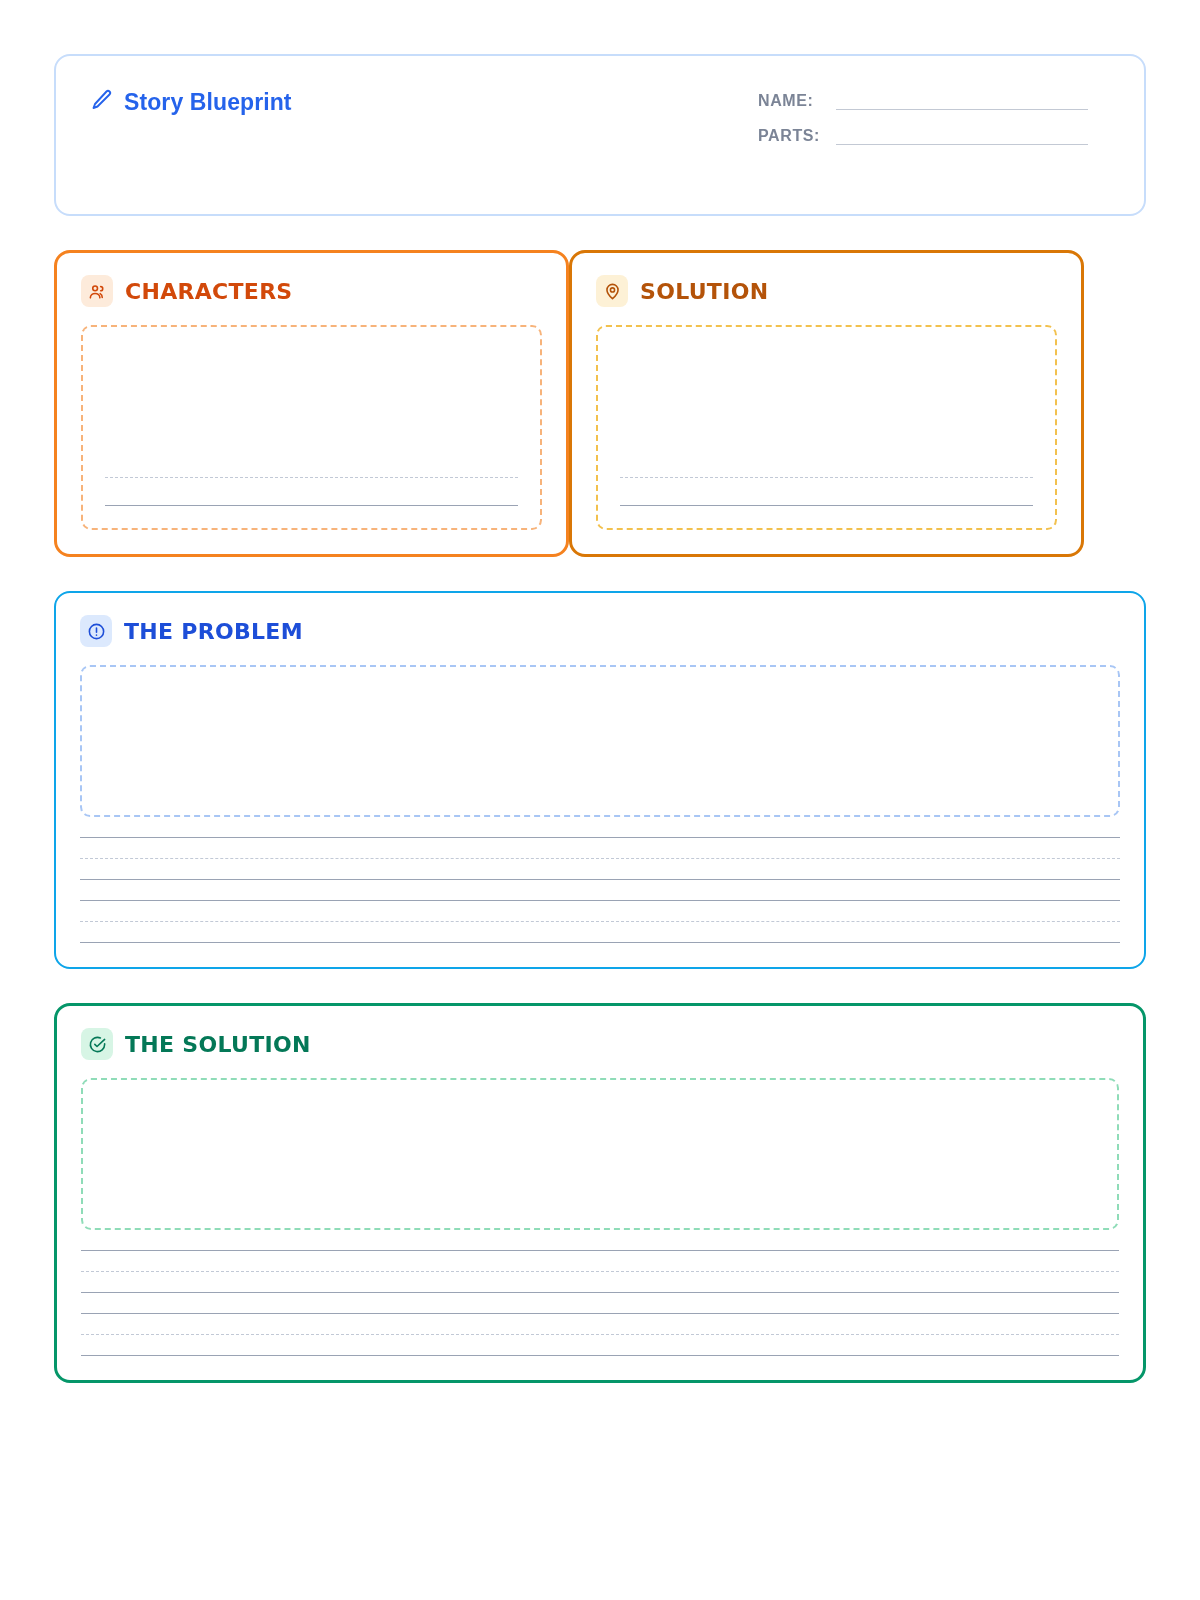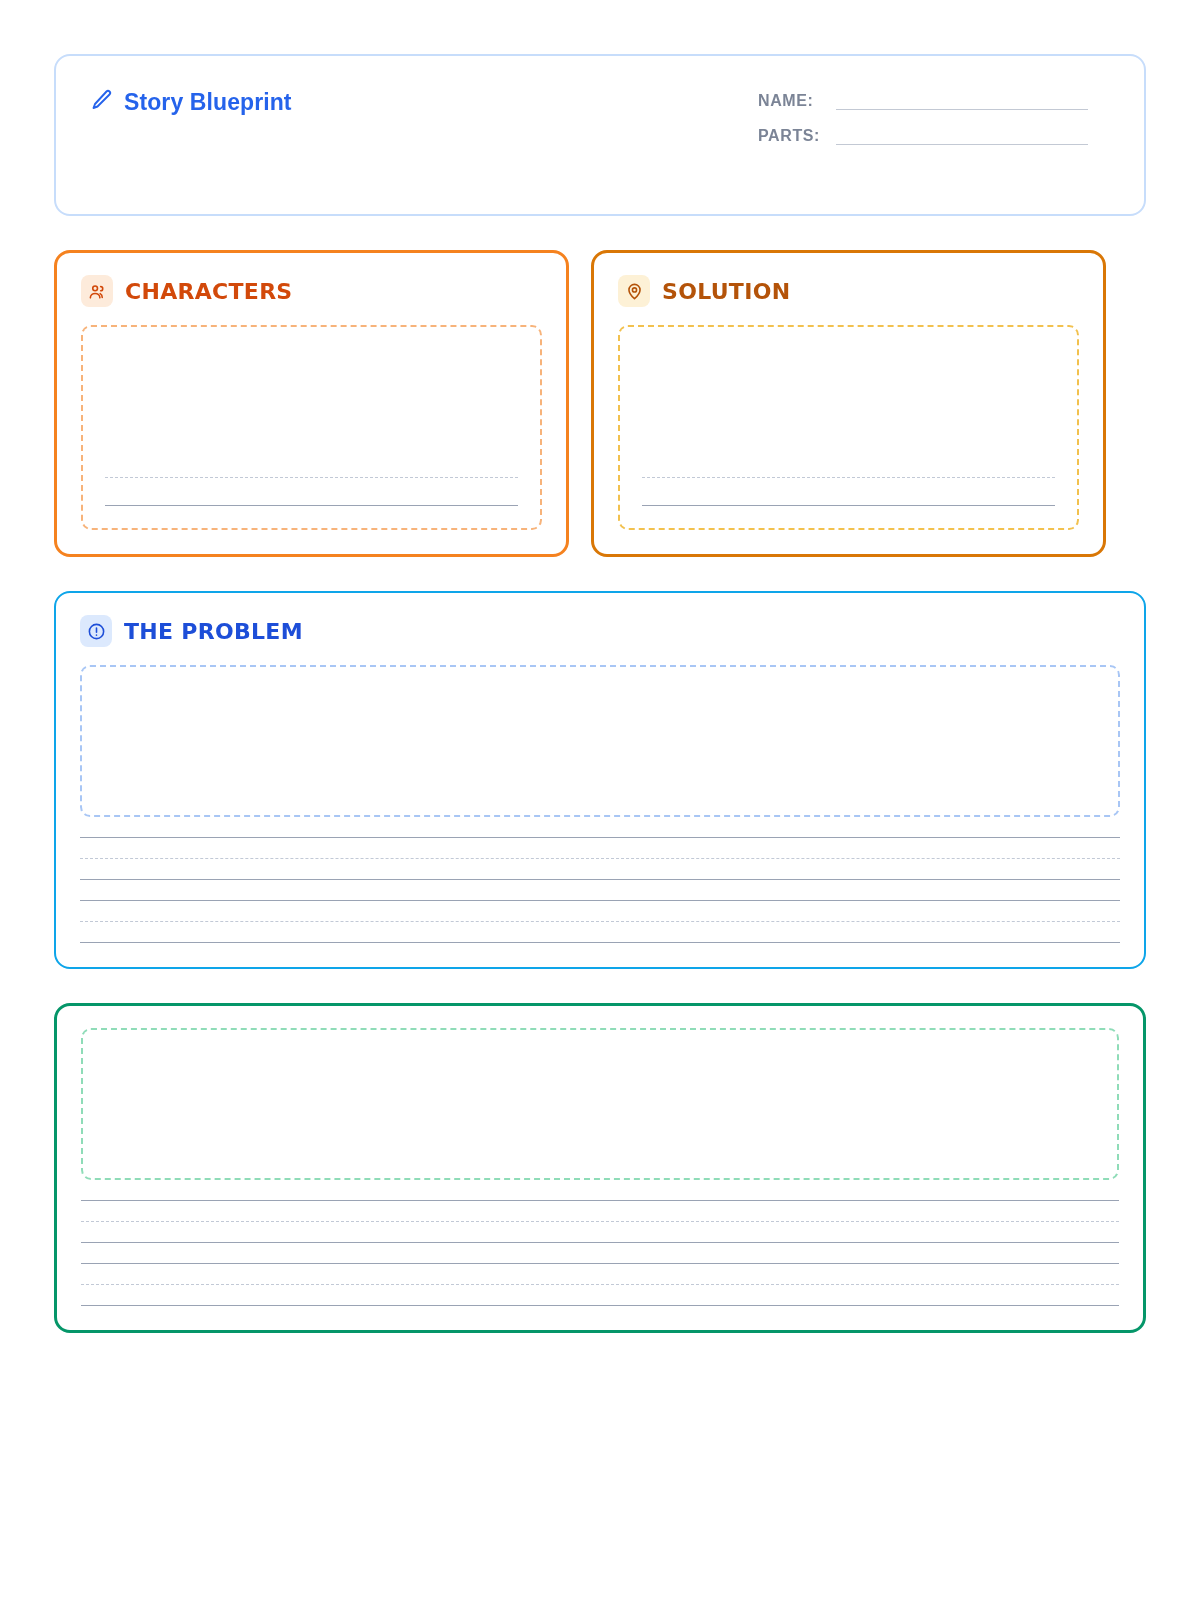--- a/index.html
+++ b/index.html
@@ -74,21 +74,20 @@
   }
   .field-line {
     flex: 1;
     border-bottom: 1.5px solid #c3c9d4;
     height: 18px;
   }
 
   
   .row {
     display: flex;
-    gap: 22px;
     margin-top: 34px;
   }
   .card {
     border-radius: 16px;
     background: #fff;
     padding: 22px 24px 24px 24px;
     position: relative;
   }
   .card.half { width: 515px; }
   .card.full { width: 100%; }
@@ -248,20 +247,29 @@
         <div class="line-solid"></div>
         <div class="line-solid"></div>
         <div class="line-dashed"></div>
         <div class="line-solid"></div>
       </div>
     </div>
   </div>
 
   <div class="row">
     <div class="card full card-solution">
+      <div class="card-head">
+        <span class="chip">
+          <svg width="19" height="19" viewBox="0 0 24 24" fill="none" stroke="#047857" stroke-width="2" stroke-linecap="round" stroke-linejoin="round">
+            <path d="M21 11.2V12a9 9 0 1 1-5.3-8.2"></path>
+            <path d="M8.6 11.8l2.8 2.7L21 5.6"></path>
+          </svg>
+        </span>
+        <span class="card-title">THE SOLUTION</span>
+      </div>
       <div class="dashbox"></div>
       <div class="lines">
         <div class="line-solid"></div>
         <div class="line-dashed"></div>
         <div class="line-solid"></div>
         <div class="line-solid"></div>
         <div class="line-dashed"></div>
         <div class="line-solid"></div>
       </div>
     </div>

